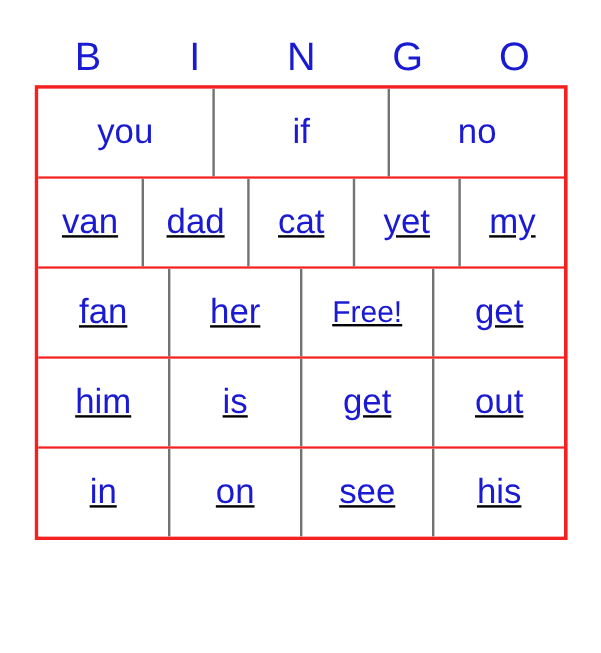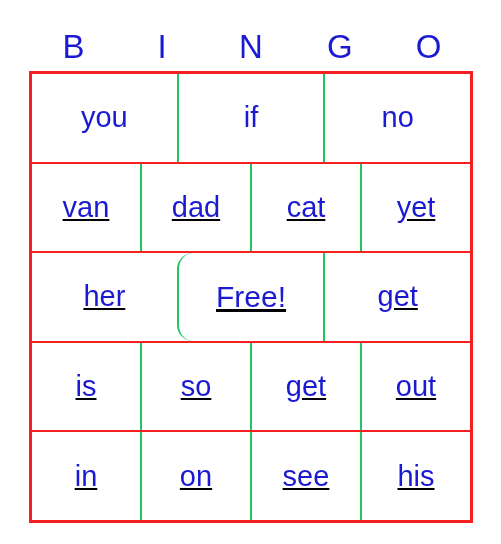--- a/index.html
+++ b/index.html
@@ -39,21 +39,21 @@
     font-weight: 400;
     letter-spacing: 0px;
     user-select: none;
   }
   
   #bingo-grid {
     position: absolute;
     left: 29px;
     top: 71px;
     width: 444px;
-    height: 452px;
+    height: 379px;
     box-sizing: border-box;
     border: 3px solid #f52020;
     display: flex;
     flex-direction: column;
     background: #ffffff;
   }
   .bingo-row {
     flex: 1 1 0;
     display: flex;
     min-height: 0;
@@ -69,25 +69,24 @@
     align-items: center;
     justify-content: center;
     color: #1a1ad2;
     font-size: 29px;
     line-height: 1;
     background: #ffffff;
     overflow: hidden;
     user-select: none;
   }
   .bingo-cell + .bingo-cell {
-    border-left: 2px solid #22c55e;
+    border-left: 2px solid #737373;
   }
   .bingo-cell.free-cell {
-    font-size: 30px;
-    border-radius: 16px;
+    font-size: 25px;
   }
 </style>
 </head>
 <body>
 
 <div id="bingo-card">
 
   <div id="bingo-header">
     <div class="header-cell">B</div>
     <div class="header-cell">I</div>
@@ -102,31 +101,33 @@
       <div class="bingo-cell">you</div>
       <div class="bingo-cell">if</div>
       <div class="bingo-cell">no</div>
     </div>
 
     <div class="bingo-row">
       <div class="bingo-cell">van</div>
       <div class="bingo-cell">dad</div>
       <div class="bingo-cell">cat</div>
       <div class="bingo-cell">yet</div>
+      <div class="bingo-cell">my</div>
     </div>
 
     <div class="bingo-row">
+      <div class="bingo-cell">fan</div>
       <div class="bingo-cell">her</div>
       <div class="bingo-cell free-cell">Free!</div>
       <div class="bingo-cell">get</div>
     </div>
 
     <div class="bingo-row">
+      <div class="bingo-cell">him</div>
       <div class="bingo-cell">is</div>
-      <div class="bingo-cell">so</div>
       <div class="bingo-cell">get</div>
       <div class="bingo-cell">out</div>
     </div>
 
     <div class="bingo-row">
       <div class="bingo-cell">in</div>
       <div class="bingo-cell">on</div>
       <div class="bingo-cell">see</div>
       <div class="bingo-cell">his</div>
     </div>

